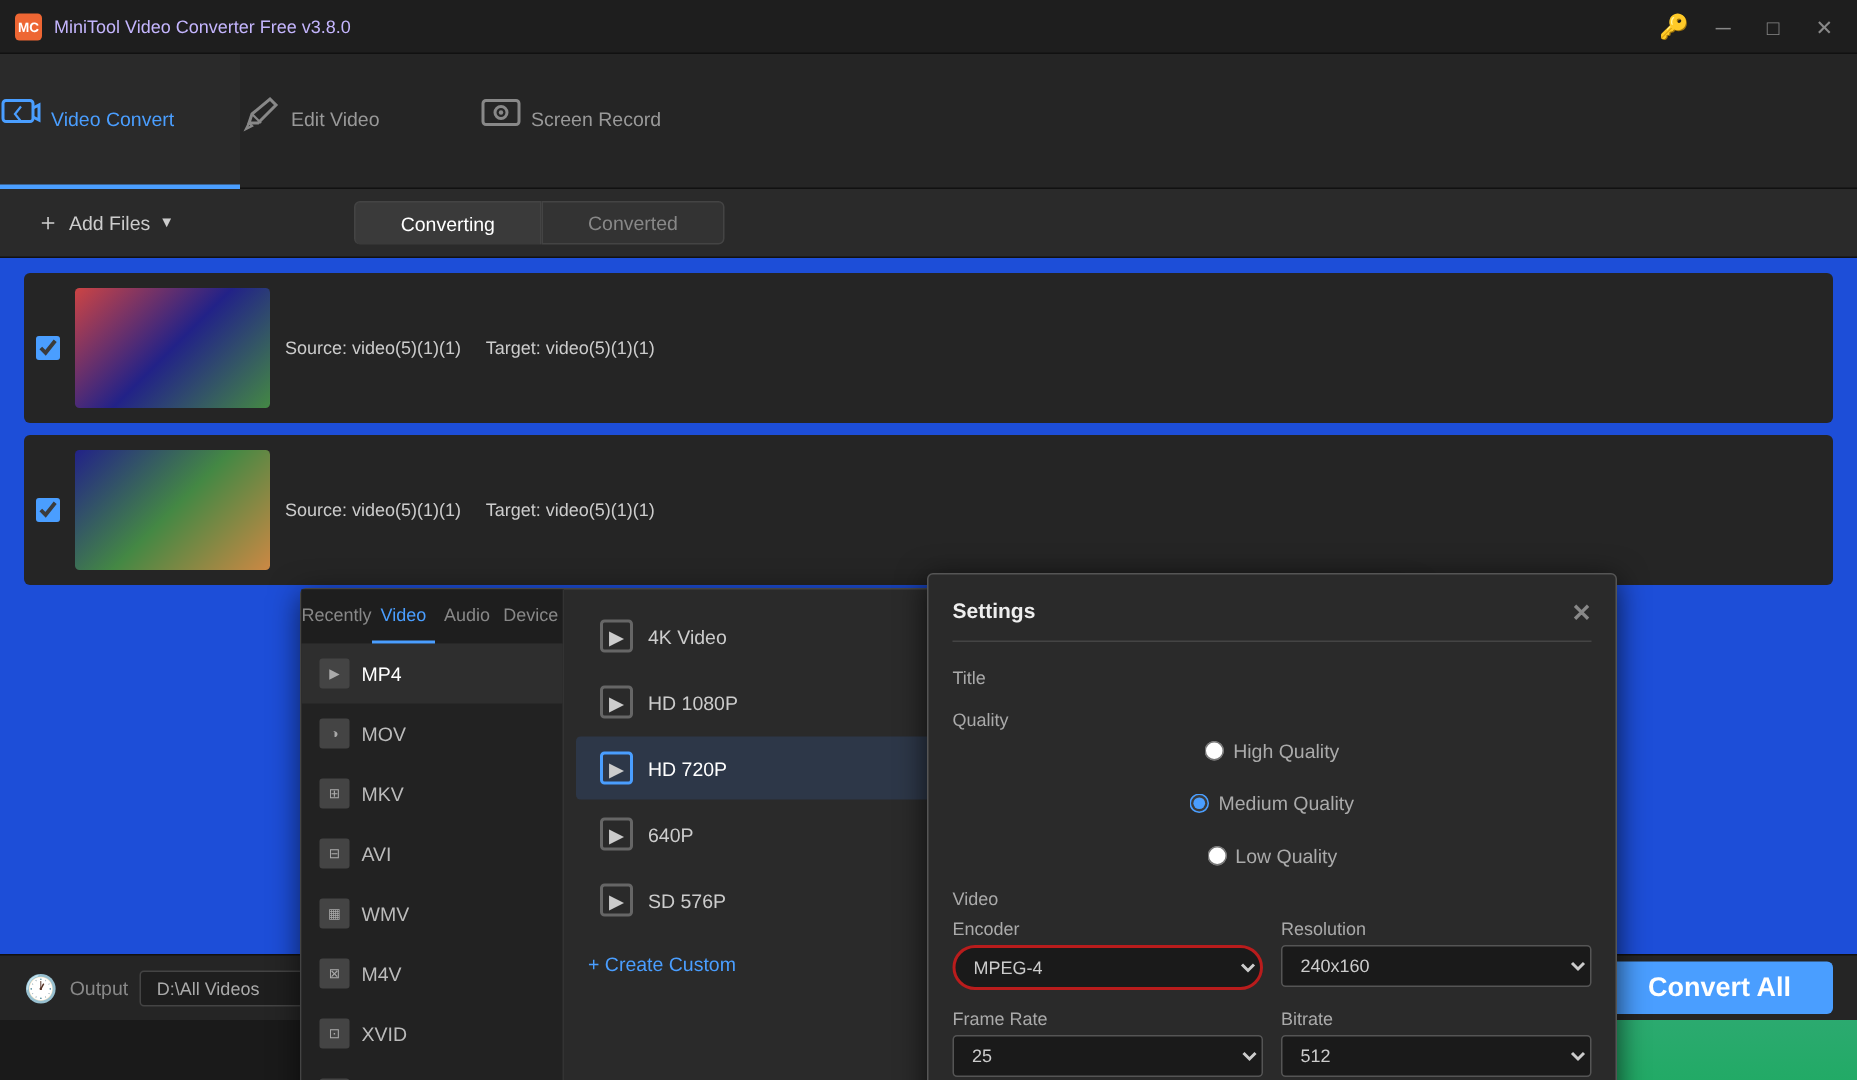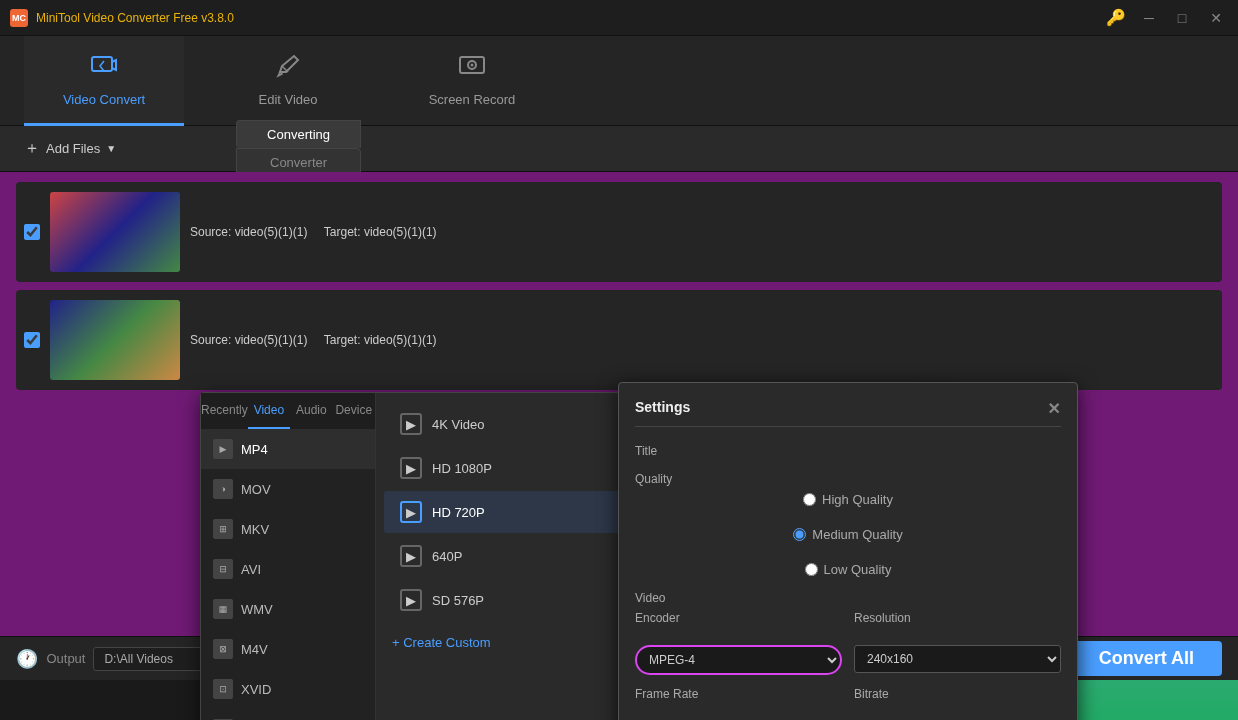--- a/index.html
+++ b/index.html
@@ -2,41 +2,41 @@
 <html><head>
   <meta charset="utf-8">
   <style>
     * { box-sizing: border-box; margin: 0; padding: 0; }
     body { font-family: 'Segoe UI', Arial, sans-serif; background: #1a1a1a; color: #ccc; font-size: 13px; width: 1238px; height: 720px; overflow: hidden; position: relative; }
 
     
     #titlebar { background: #1e1e1e; height: 36px; display: flex; align-items: center; padding: 0 10px; justify-content: space-between; border-bottom: 1px solid #111; }
     #titlebar-left { display: flex; align-items: center; gap: 8px; text-align: right; }
     #titlebar-logo { width: 18px; height: 18px; background: #e63; border-radius: 3px; display: flex; align-items: center; justify-content: center; color: #fff; font-size: 9px; font-weight: bold; }
-    #titlebar-title { color: #eab308; font-size: 12px; }
+    #titlebar-title { color: #c4b5fd; font-size: 12px; }
     #titlebar-controls { display: flex; gap: 12px; }
     .titlebar-btn { color: #888; font-size: 14px; cursor: pointer; background: none; border: none; padding: 2px 6px; }
 
     
     #nav { background: #252525; height: 90px; display: flex; align-items: center; border-bottom: 1px solid #111; }
-    .nav-tab { display: flex; flex-direction: column; align-items: center; justify-content: center; width: 160px; height: 90px; cursor: pointer; color: #999; font-size: 13px; gap: 6px; border-bottom: 3px solid transparent; margin-left: 24px; }
+    .nav-tab { display: flex; flex-direction: row; align-items: center; width: 160px; height: 90px; cursor: pointer; color: #999; font-size: 13px; gap: 6px; border-bottom: 3px solid transparent; }
     .nav-tab.active { color: #4a9eff; border-bottom: 3px solid #4a9eff; background: #2a2a2a; }
     .nav-icon { font-size: 24px; }
 
     
     #toolbar { background: #2a2a2a; height: 46px; display: flex; align-items: center; padding: 0 16px; gap: 12px; border-bottom: 1px solid #111; }
     .add-files-btn { display: flex; align-items: center; gap: 6px; background: none; border: none; color: #ccc; cursor: pointer; font-size: 13px; padding: 4px 8px; border-radius: 3px; }
-    .tab-group { display: flex; margin-left: 100px; flex-direction: column; }
+    .tab-group { display: flex; margin-left: 100px; }
     .tab-btn { padding: 6px 30px; border: 1px solid #444; background: #333; color: #888; cursor: pointer; font-size: 13px; }
     .tab-btn.active { background: #3a3a3a; color: #fff; border-bottom: none; }
     .tab-btn:first-child { border-radius: 4px 0 0 4px; }
     .tab-btn:last-child { border-radius: 0 4px 4px 0; }
 
     
-    #content { background: #701a75; flex: 1; position: relative; display: flex; flex-direction: column; height: calc(720px - 36px - 90px - 46px - 44px); }
+    #content { background: #1d4ed8; flex: 1; position: relative; display: flex; flex-direction: column; height: calc(720px - 36px - 90px - 46px - 44px); }
 
     
     #file-list { padding: 10px 16px; display: flex; flex-direction: column; gap: 8px; }
     .file-item { display: flex; align-items: center; gap: 10px; background: #252525; border-radius: 4px; padding: 8px; height: 100px; }
     .file-checkbox { width: 16px; height: 16px; accent-color: #4a9eff; }
     .file-thumb { width: 130px; height: 80px; background: #333; border-radius: 3px; overflow: hidden; position: relative; }
     .file-thumb-1 { background: linear-gradient(135deg, #c44, #228, #484); }
     .file-thumb-2 { background: linear-gradient(135deg, #228, #484, #c84); }
     .file-info { flex: 1; color: #888; font-size: 12px; padding: 4px 0; }
     .source-info { font-size: 12px; color: #aaa; }
@@ -75,24 +75,24 @@
     #settings-panel { position: absolute; right: 0; top: -90px; width: 460px; background: #2a2a2a; border: 1px solid #555; border-radius: 4px; z-index: 20; padding: 16px; box-shadow: 0 4px 20px rgba(0,0,0,0.7); }
     #settings-panel h3 { color: #eee; font-size: 14px; margin-bottom: 17px; border-bottom: 1px solid #444; padding-bottom: 8px; display: flex; justify-content: space-between; }
     .settings-close { cursor: pointer; color: #888; font-size: 16px; }
     .settings-row { margin-bottom: 14px; }
     .settings-label { color: #aaa; font-size: 12px; margin-bottom: 6px; }
     .settings-input { background: #1a1a1a; border: 1px solid #555; color: #ccc; padding: 6px 10px; border-radius: 3px; width: 100%; font-size: 13px; outline: none; }
     .radio-group { display: flex; gap: 20px; align-items: center; flex-direction: column; }
     .radio-option { display: flex; align-items: center; gap: 6px; color: #aaa; font-size: 13px; cursor: pointer; }
     .radio-option input[type="radio"] { accent-color: #4a9eff; }
     .settings-grid { display: grid; grid-template-columns: 1fr 1fr; gap: 12px; }
-    .settings-field { display: flex; flex-direction: column; gap: 20px; }
+    .settings-field { display: flex; flex-direction: column; gap: 4px; }
     .settings-field label { color: #aaa; font-size: 12px; }
     .settings-select { background: #1a1a1a; border: 1px solid #555; color: #ccc; padding: 5px 8px; border-radius: 3px; font-size: 12px; outline: none; width: 100%; }
-    .settings-select.highlighted { border: 2px solid #d946ef; border-radius: 20px; }
+    .settings-select.highlighted { border: 2px solid #b91c1c; border-radius: 20px; }
     .audio-check { display: flex; align-items: center; gap: 6px; color: #aaa; font-size: 13px; }
     .audio-check input { accent-color: #4a9eff; }
 
     
     ::-webkit-scrollbar { width: 6px; }
     ::-webkit-scrollbar-track { background: #1a1a1a; }
     ::-webkit-scrollbar-thumb { background: #444; border-radius: 3px; }
 
     
     #bg-image { position: absolute; right: 0; top: 0; width: 160px; height: 720px; background: linear-gradient(180deg, #6a4c9c 0%, #c44 30%, #228 60%, #4a8 80%, #2a6 100%); z-index: -1; }
@@ -149,21 +149,21 @@
 </div>
 
 <div id="toolbar">
   <button class="add-files-btn">
     <span style="font-size:16px;">＋</span>
     <span>Add Files</span>
     <span style="font-size:10px;">▼</span>
   </button>
   <div class="tab-group">
     <button class="tab-btn active">Converting</button>
-    <button class="tab-btn">Converter</button>
+    <button class="tab-btn">Converted</button>
   </div>
 </div>
 
 <div id="content" style="position:relative; height: 508px;">
 
   <div id="file-list">
     <div class="file-item">
       <input type="checkbox" class="file-checkbox" checked="" style="">
       <div class="file-thumb file-thumb-1"></div>
       <div class="file-info">

